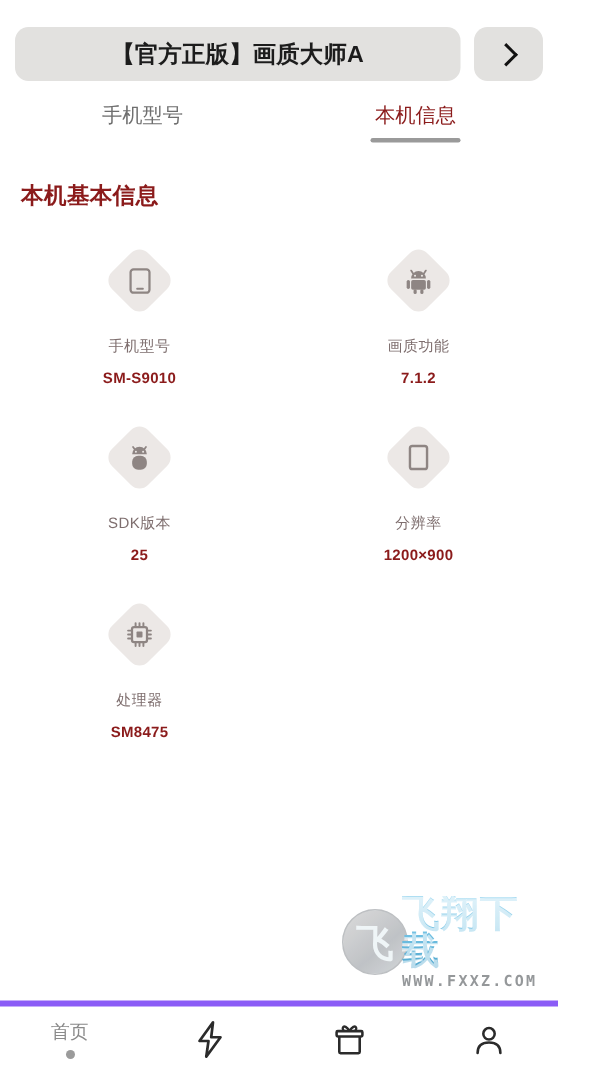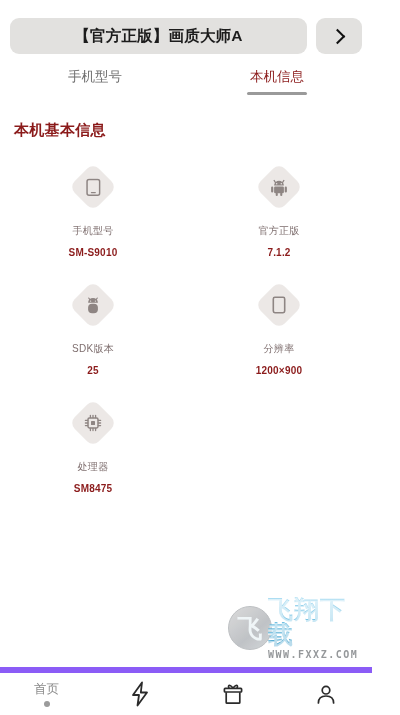--- a/index.html
+++ b/index.html
@@ -119,21 +119,21 @@
     margin-top:9px;
     font-size:10px;
     font-weight:700;
     color:#8b1b1b;
     letter-spacing:0.2px;
   }
 
   
   .bottom-nav {
     height:48px;
-    border-top:6px solid #8b5cf6;
+    border-top:4px solid #8b5cf6;
     display:flex; align-items:center;
     background:#fff;
   }
   .nav-item {
     flex:1;
     display:flex; flex-direction:column; align-items:center; justify-content:center;
     cursor:pointer;
     gap:3px;
   }
   .nav-label { font-size:12.5px; color:#8a8a8a; }
@@ -227,21 +227,21 @@
             <path d="M3.6 6.4a4.9 4.9 0 0 1 9.8 0z" fill="#8e8583"></path>
             <circle cx="6.2" cy="4.6" r="0.7" fill="#ece8e6"></circle>
             <circle cx="10.8" cy="4.6" r="0.7" fill="#ece8e6"></circle>
             <rect x="3.6" y="7.4" width="9.8" height="6.6" rx="1.2" fill="#8e8583"></rect>
             <rect x="0.6" y="7.4" width="2.2" height="6" rx="1.1" fill="#8e8583"></rect>
             <rect x="14.2" y="7.4" width="2.2" height="6" rx="1.1" fill="#8e8583"></rect>
             <rect x="5.2" y="13.6" width="2.1" height="3.2" rx="1" fill="#8e8583"></rect>
             <rect x="9.7" y="13.6" width="2.1" height="3.2" rx="1" fill="#8e8583"></rect>
           </svg>
         </div>
-        <span class="info-label">官方正版</span>
+        <span class="info-label">画质功能</span>
         <span class="info-value">7.1.2</span>
       </div>
 
       <div class="info-card">
         <div class="diamond">
           <svg width="15" height="17" viewBox="0 0 15 17">
             <line x1="3.2" y1="0.8" x2="4.8" y2="3.0" stroke="#8e8583" stroke-width="1.2" stroke-linecap="round"></line>
             <line x1="11.8" y1="0.8" x2="10.2" y2="3.0" stroke="#8e8583" stroke-width="1.2" stroke-linecap="round"></line>
             <path d="M2.6 5.6a4.9 4.9 0 0 1 9.8 0z" fill="#8e8583"></path>
             <circle cx="5.1" cy="3.9" r="0.65" fill="#ece8e6"></circle>

